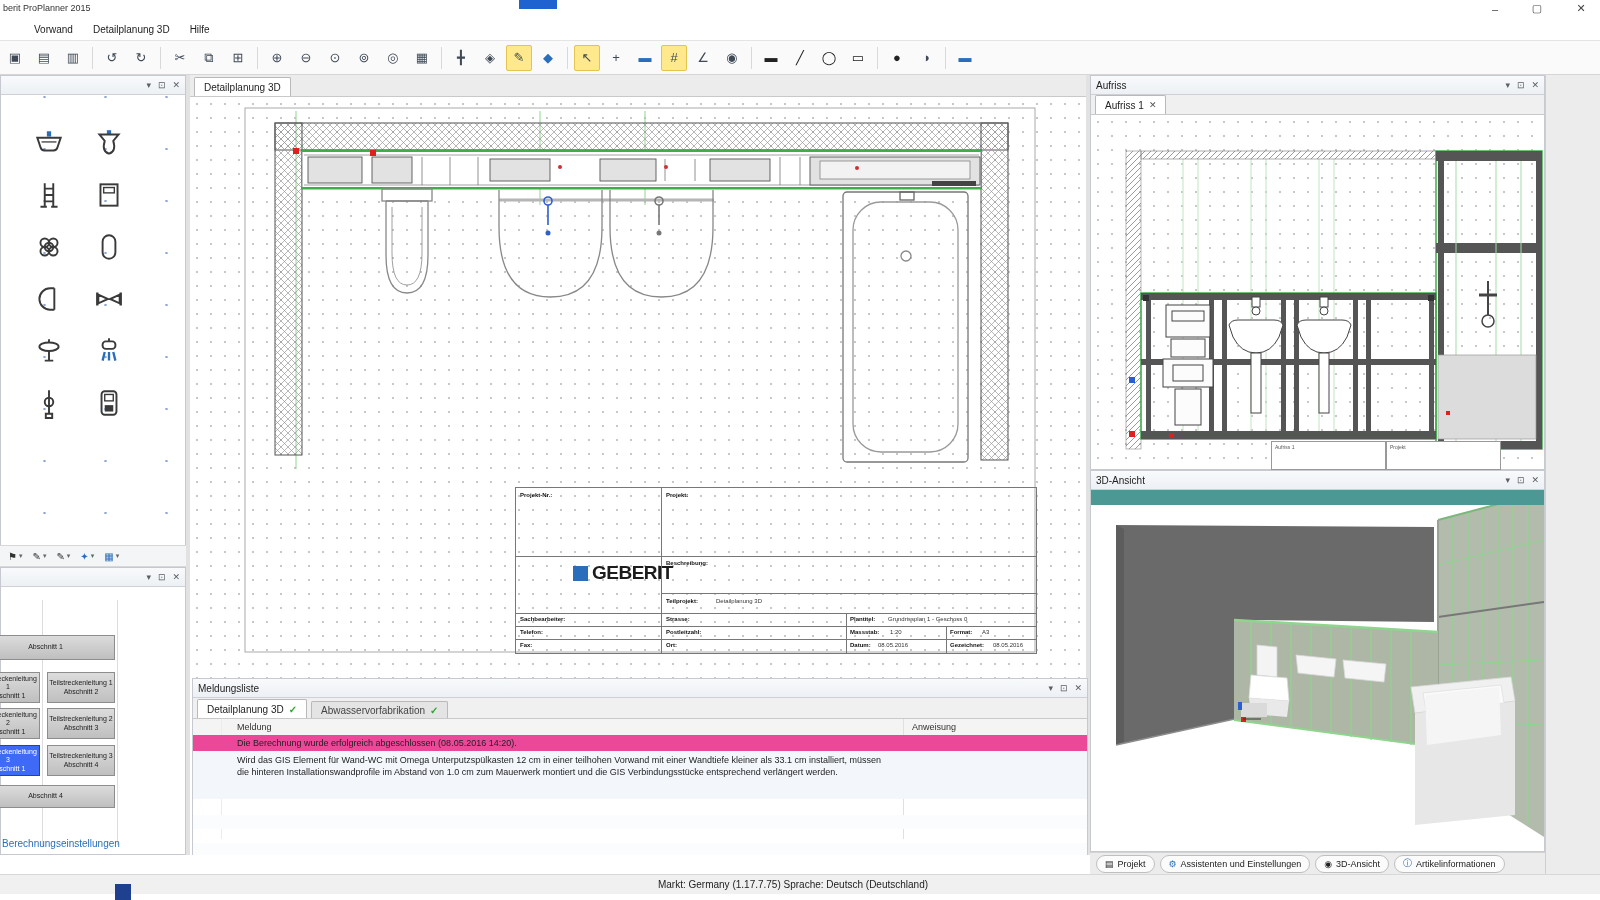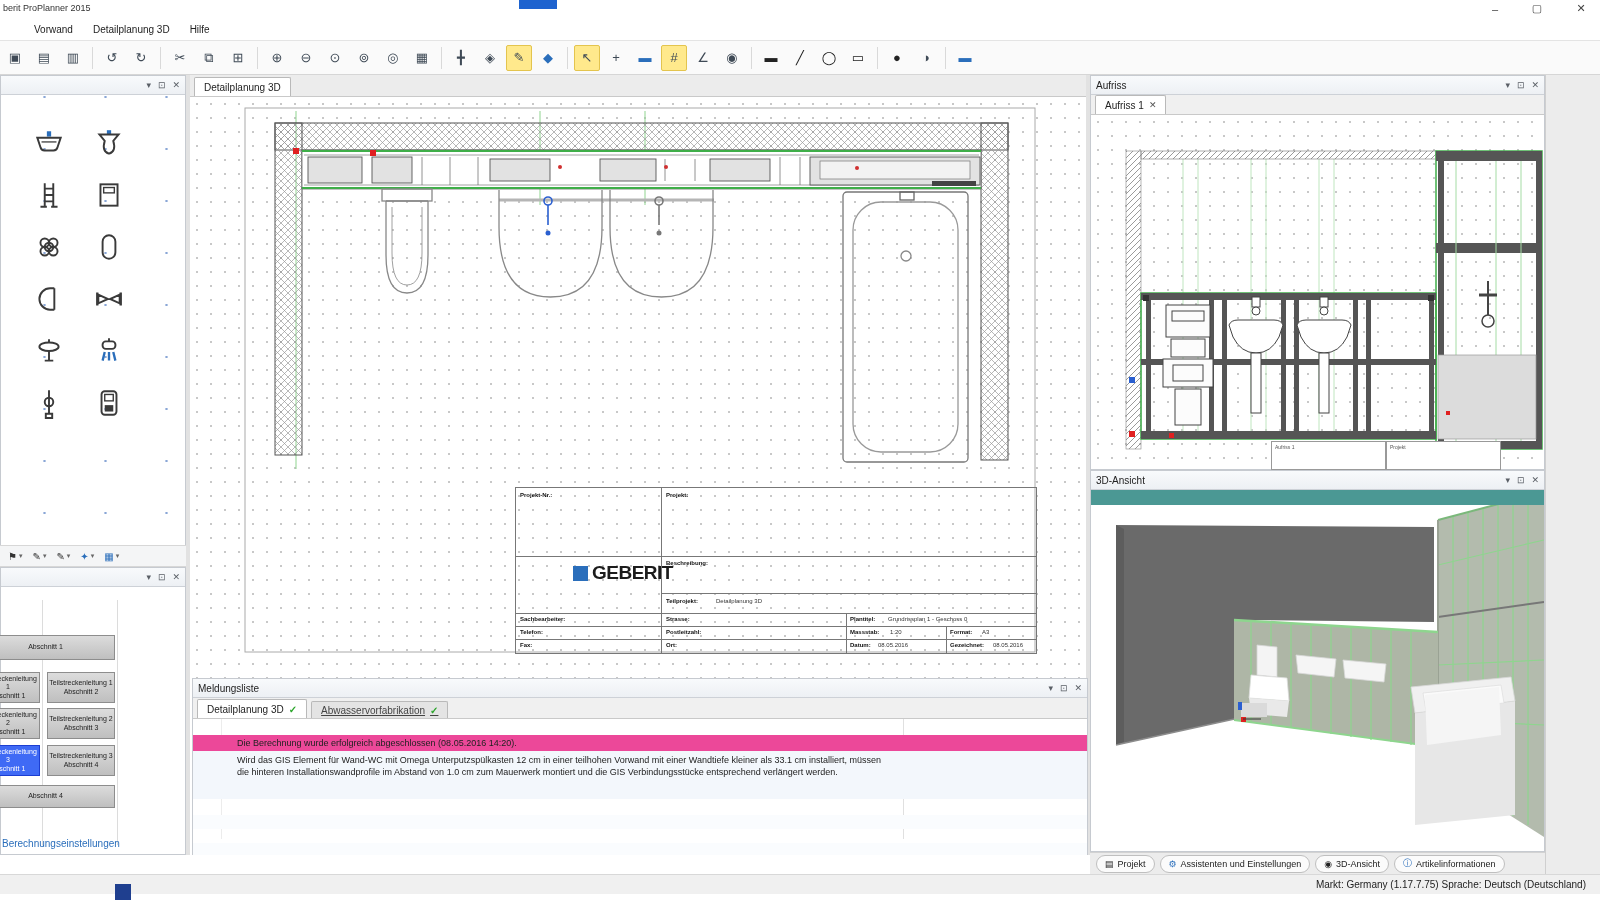--- a/index.html
+++ b/index.html
@@ -44,21 +44,21 @@
   .dtab .x{color:#555;font-size:9px;}
   
   .msg-colhead{background:#f4f4f4;border-bottom:1px solid #d9d9d9;font-size:9px;color:#333;}
   .msg-row1{background:#ec4899;}
   .msg-row2{background:#f3f7fc;}
   .msg-text{font-size:9px;color:#222;line-height:1.35;}
   
   .btabs{background:#ececec;border-top:1px solid #d2d2d2;display:flex;align-items:center;gap:5px;padding-left:6px;box-sizing:border-box;}
   .btab{height:16px;border:1px solid #bfbfbf;border-radius:9px;background:#fbfbfb;display:flex;align-items:center;gap:4px;padding:0 8px;font-size:9px;color:#222;}
   .btab .bicon{font-size:9px;}
-  .statusbar{background:#f0f0f0;border-top:1px solid #d8d8d8;display:flex;align-items:center;justify-content:flex-end;padding-right:14px;box-sizing:border-box;font-size:10px;color:#222;}
+  .statusbar{background:#f0f0f0;border-top:1px solid #d8d8d8;display:flex;align-items:center;justify-content:center;padding-right:14px;box-sizing:border-box;font-size:10px;color:#222;}
   
   .tb-line{background:#777;}
   .tb-lab{font-size:6px;font-weight:bold;color:#111;white-space:nowrap;}
   .tb-val{font-size:6px;color:#333;white-space:nowrap;}
   .geb-logo{display:flex;align-items:center;gap:4px;}
   .geb-sq{width:15px;height:15px;background:#2a6ebb;}
   .geb-txt{font-size:19px;font-weight:bold;letter-spacing:-0.5px;color:#1c1c1c;font-family:"Liberation Sans",sans-serif;}
   .tinybox{border:1px solid #999;background:#fff;font-size:5px;color:#555;padding:2px 3px;box-sizing:border-box;}
 </style>
 </head>
@@ -405,26 +405,30 @@
         <span>▾</span>
         <span>⊡</span>
         <span>✕</span>
       </div>
     </div>
     <div style="height:20px;background:#f0f0f0;display:flex;align-items:flex-end;padding-left:4px;border-bottom:1px solid #c9c9c9;">
       <div class="dtab">
         <span>Detailplanung 3D</span>
         <span class="chk">✓</span>
       </div>
-      <div class="dtab inactive" style="margin-left:4px;text-decoration:underline;">
+      <div class="dtab inactive" style="margin-left:4px;">
         <span>Abwasservorfabrikation</span>
         <span class="chk">✓</span>
       </div>
     </div>
     <div style="position:relative;height:136px;overflow:hidden;">
+      <div class="a msg-colhead" style="left:0;top:0;width:894px;height:16px;">
+        <span class="a" style="left:44px;top:3px;">Meldung</span>
+        <span class="a" style="left:719px;top:3px;">Anweisung</span>
+      </div>
       <div class="a" style="left:710px;top:0;width:1px;height:120px;background:#e0e0e0;"></div>
       <div class="a" style="left:28px;top:0;width:1px;height:120px;background:#ececec;"></div>
       <div class="a msg-row1" style="left:0;top:16px;width:894px;height:16px;">
         <span class="a msg-text" style="left:44px;top:2px;">Die Berechnung wurde erfolgreich abgeschlossen (08.05.2016 14:20).</span>
       </div>
       <div class="a msg-row2" style="left:0;top:32px;width:894px;height:48px;">
         <span class="a msg-text" style="left:44px;top:3px;width:650px;display:block;">Wird das GIS Element für Wand-WC mit Omega Unterputzspülkasten 12 cm in einer teilhohen Vorwand mit einer Wandtiefe kleiner als 33.1 cm installiert, müssen die hinteren Installationswandprofile im Abstand von 1.0 cm zum Mauerwerk montiert und die GIS Verbindungsstücke entsprechend verlängert werden.</span>
       </div>
       <div class="a" style="left:0;top:96px;width:894px;height:14px;background:#fafcfe;"></div>
       <div class="a" style="left:0;top:124px;width:894px;height:12px;background:#fafcfe;"></div>

